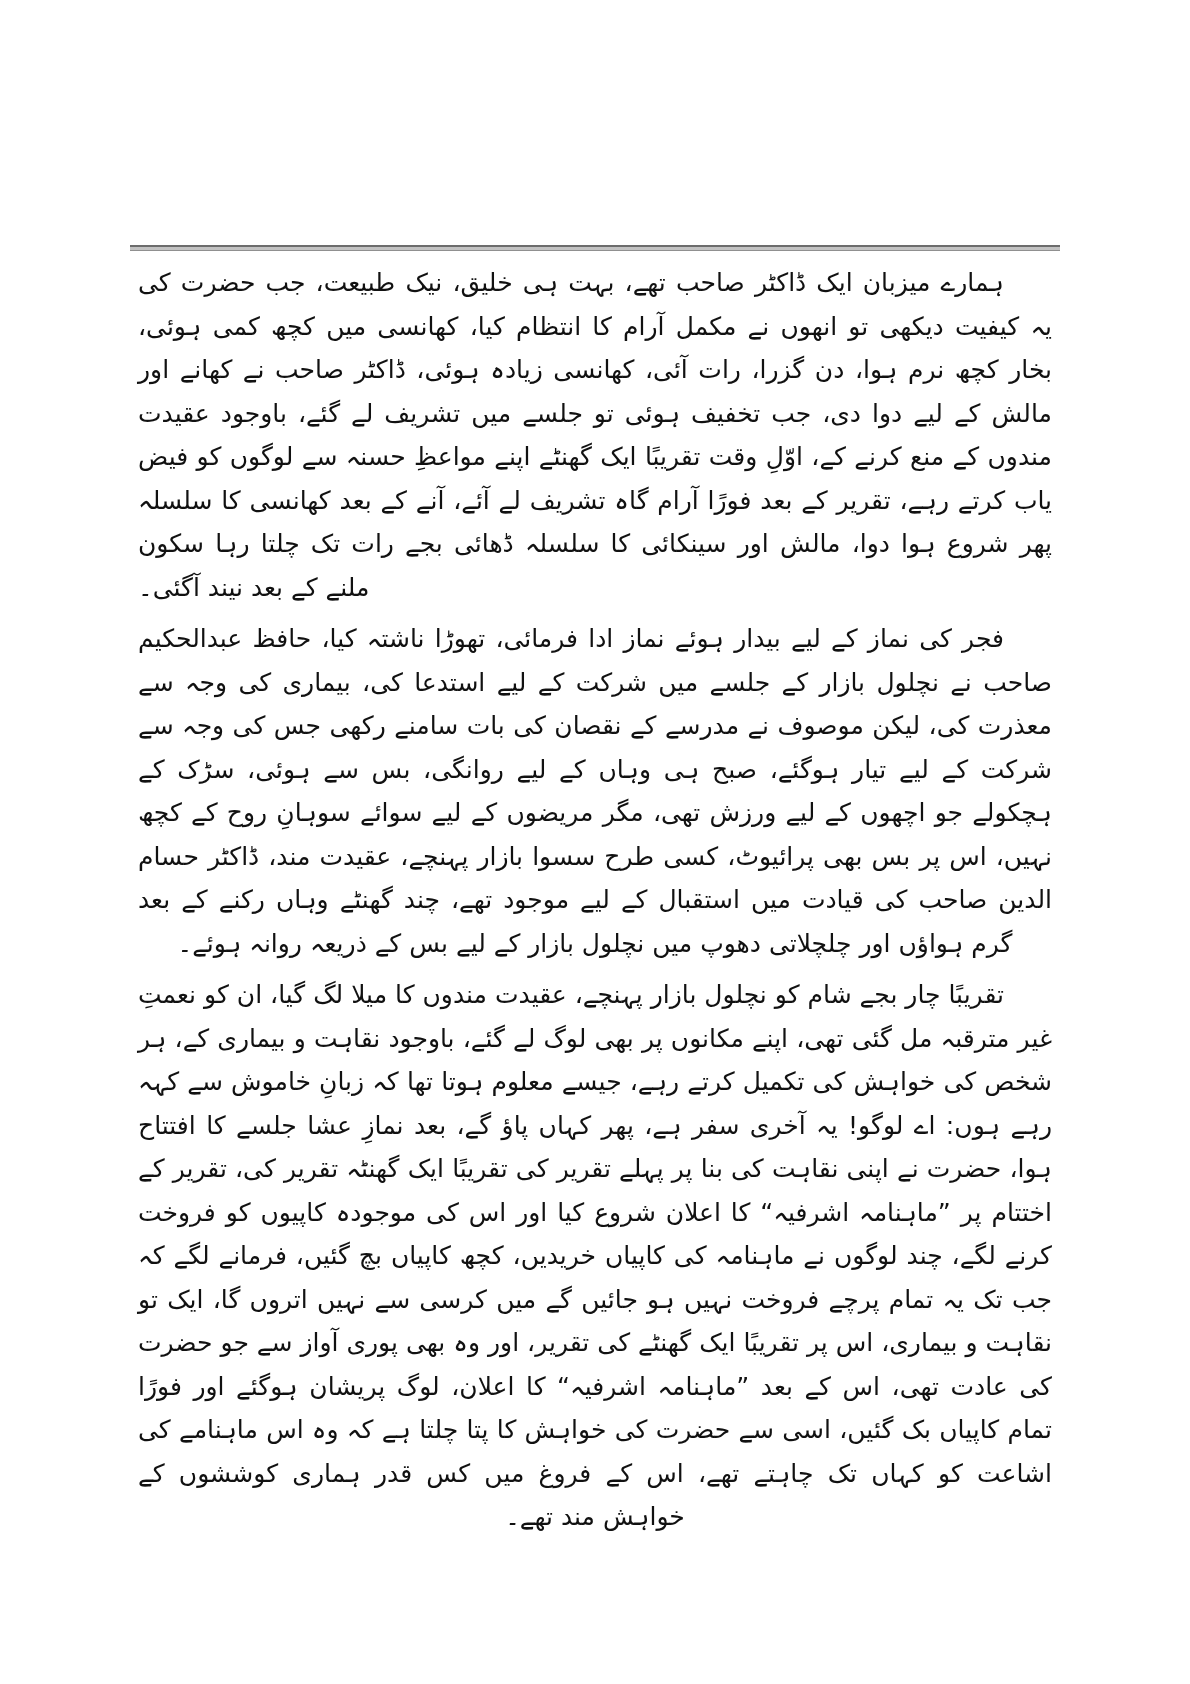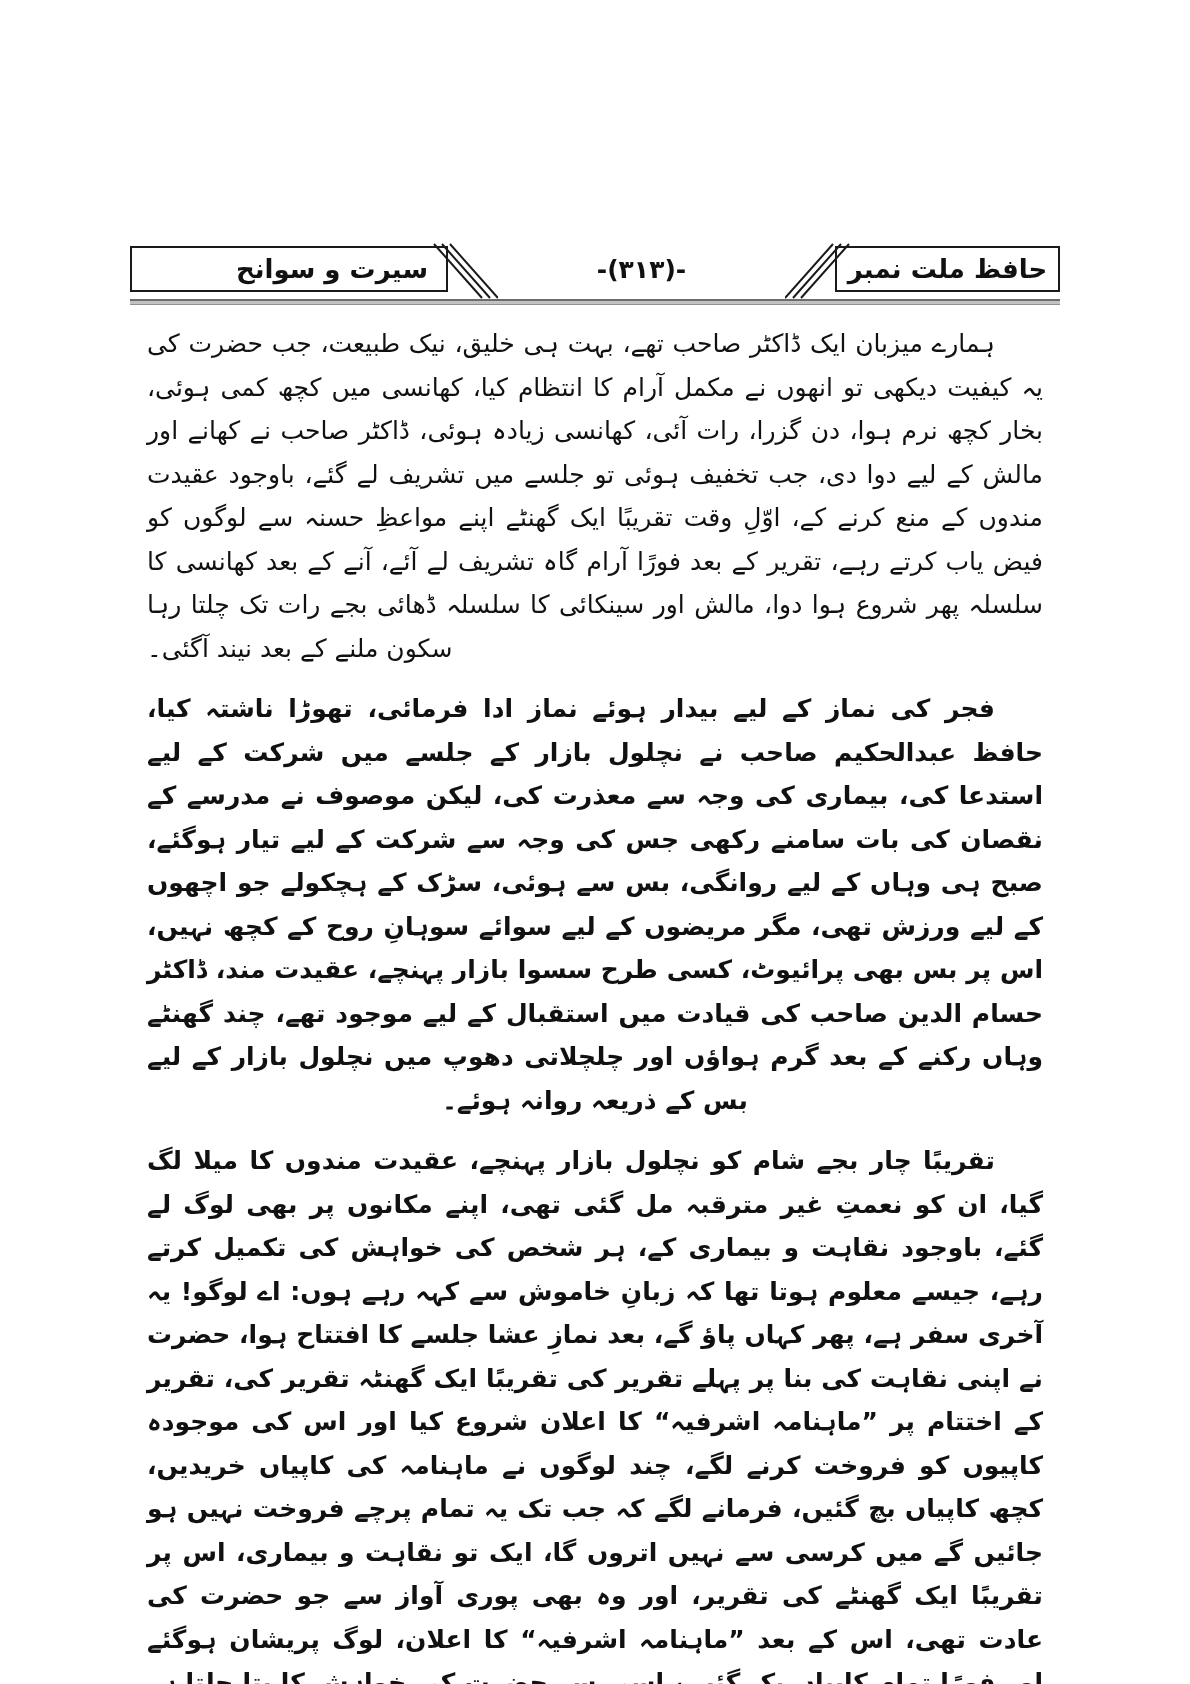--- a/index.html
+++ b/index.html
@@ -66,52 +66,33 @@
   }
   
   .body-text {
     margin-top:10px;
     direction:rtl;
     text-align:justify;
     font-size:25px;
     line-height:43.5px;
   }
   .body-text p {
-    margin:17px;
+    margin:8px;
     text-indent:48px;
   }
   p.end-left   { text-align-last:left; }
-  p.end-center { text-align-last:center;font-weight:bold; }
+  p.end-center { text-align-last:center; }
   p.end-right  { text-align-last:right; }
 </style>
 </head>
 <body>
 
 <div class="page">
   <div class="content">
 
-    <div class="header">
-
-      <div class="hdr-box hdr-box-left">
-        <span>سیرت و سوانح</span>
-        <svg class="deco deco-left" width="66" height="58" viewBox="0 0 66 58">
-          <path d="M2 2 L50 56 M10 2 L58 56 M18 2 L66 56" stroke="#1a1a1a" stroke-width="2" fill="none"></path>
-        </svg>
-      </div>
-
-      <div class="page-num">-(۳۱۳)-</div>
-
-      <div class="hdr-box hdr-box-right">
-        <span>حافظ ملت نمبر</span>
-        <svg class="deco deco-right" width="66" height="58" viewBox="0 0 66 58">
-          <path d="M64 2 L16 56 M56 2 L8 56 M48 2 L0 56" stroke="#1a1a1a" stroke-width="2" fill="none"></path>
-        </svg>
-      </div>
-
-    </div>
 
     <div class="rule"></div>
 
     <div class="body-text">
       <p class="end-left">ہمارے میزبان ایک ڈاکٹر صاحب تھے، بہت ہی خلیق، نیک طبیعت، جب حضرت کی یہ کیفیت دیکھی تو انھوں نے مکمل آرام کا انتظام کیا، کھانسی میں کچھ کمی ہوئی، بخار کچھ نرم ہوا، دن گزرا، رات آئی، کھانسی زیادہ ہوئی، ڈاکٹر صاحب نے کھانے اور مالش کے لیے دوا دی، جب تخفیف ہوئی تو جلسے میں تشریف لے گئے، باوجود عقیدت مندوں کے منع کرنے کے، اوّلِ وقت تقریبًا ایک گھنٹے اپنے مواعظِ حسنہ سے لوگوں کو فیض یاب کرتے رہے، تقریر کے بعد فورًا آرام گاہ تشریف لے آئے، آنے کے بعد کھانسی کا سلسلہ پھر شروع ہوا دوا، مالش اور سینکائی کا سلسلہ ڈھائی بجے رات تک چلتا رہا سکون ملنے کے بعد نیند آگئی۔</p>
       <p class="end-center">فجر کی نماز کے لیے بیدار ہوئے نماز ادا فرمائی، تھوڑا ناشتہ کیا، حافظ عبدالحکیم صاحب نے نچلول بازار کے جلسے میں شرکت کے لیے استدعا کی، بیماری کی وجہ سے معذرت کی، لیکن موصوف نے مدرسے کے نقصان کی بات سامنے رکھی جس کی وجہ سے شرکت کے لیے تیار ہوگئے، صبح ہی وہاں کے لیے روانگی، بس سے ہوئی، سڑک کے ہچکولے جو اچھوں کے لیے ورزش تھی، مگر مریضوں کے لیے سوائے سوہانِ روح کے کچھ نہیں، اس پر بس بھی پرائیوٹ، کسی طرح سسوا بازار پہنچے، عقیدت مند، ڈاکٹر حسام الدین صاحب کی قیادت میں استقبال کے لیے موجود تھے، چند گھنٹے وہاں رکنے کے بعد گرم ہواؤں اور چلچلاتی دھوپ میں نچلول بازار کے لیے بس کے ذریعہ روانہ ہوئے۔</p>
       <p class="end-center">تقریبًا چار بجے شام کو نچلول بازار پہنچے، عقیدت مندوں کا میلا لگ گیا، ان کو نعمتِ غیر مترقبہ مل گئی تھی، اپنے مکانوں پر بھی لوگ لے گئے، باوجود نقاہت و بیماری کے، ہر شخص کی خواہش کی تکمیل کرتے رہے، جیسے معلوم ہوتا تھا کہ زبانِ خاموش سے کہہ رہے ہوں: اے لوگو! یہ آخری سفر ہے، پھر کہاں پاؤ گے، بعد نمازِ عشا جلسے کا افتتاح ہوا، حضرت نے اپنی نقاہت کی بنا پر پہلے تقریر کی تقریبًا ایک گھنٹہ تقریر کی، تقریر کے اختتام پر ”ماہنامہ اشرفیہ“ کا اعلان شروع کیا اور اس کی موجودہ کاپیوں کو فروخت کرنے لگے، چند لوگوں نے ماہنامہ کی کاپیاں خریدیں، کچھ کاپیاں بچ گئیں، فرمانے لگے کہ جب تک یہ تمام پرچے فروخت نہیں ہو جائیں گے میں کرسی سے نہیں اتروں گا، ایک تو نقاہت و بیماری، اس پر تقریبًا ایک گھنٹے کی تقریر، اور وہ بھی پوری آواز سے جو حضرت کی عادت تھی، اس کے بعد ”ماہنامہ اشرفیہ“ کا اعلان، لوگ پریشان ہوگئے اور فورًا تمام کاپیاں بک گئیں، اسی سے حضرت کی خواہش کا پتا چلتا ہے کہ وہ اس ماہنامے کی اشاعت کو کہاں تک چاہتے تھے، اس کے فروغ میں کس قدر ہماری کوششوں کے خواہش مند تھے۔</p>
     </div>
 
   </div>

